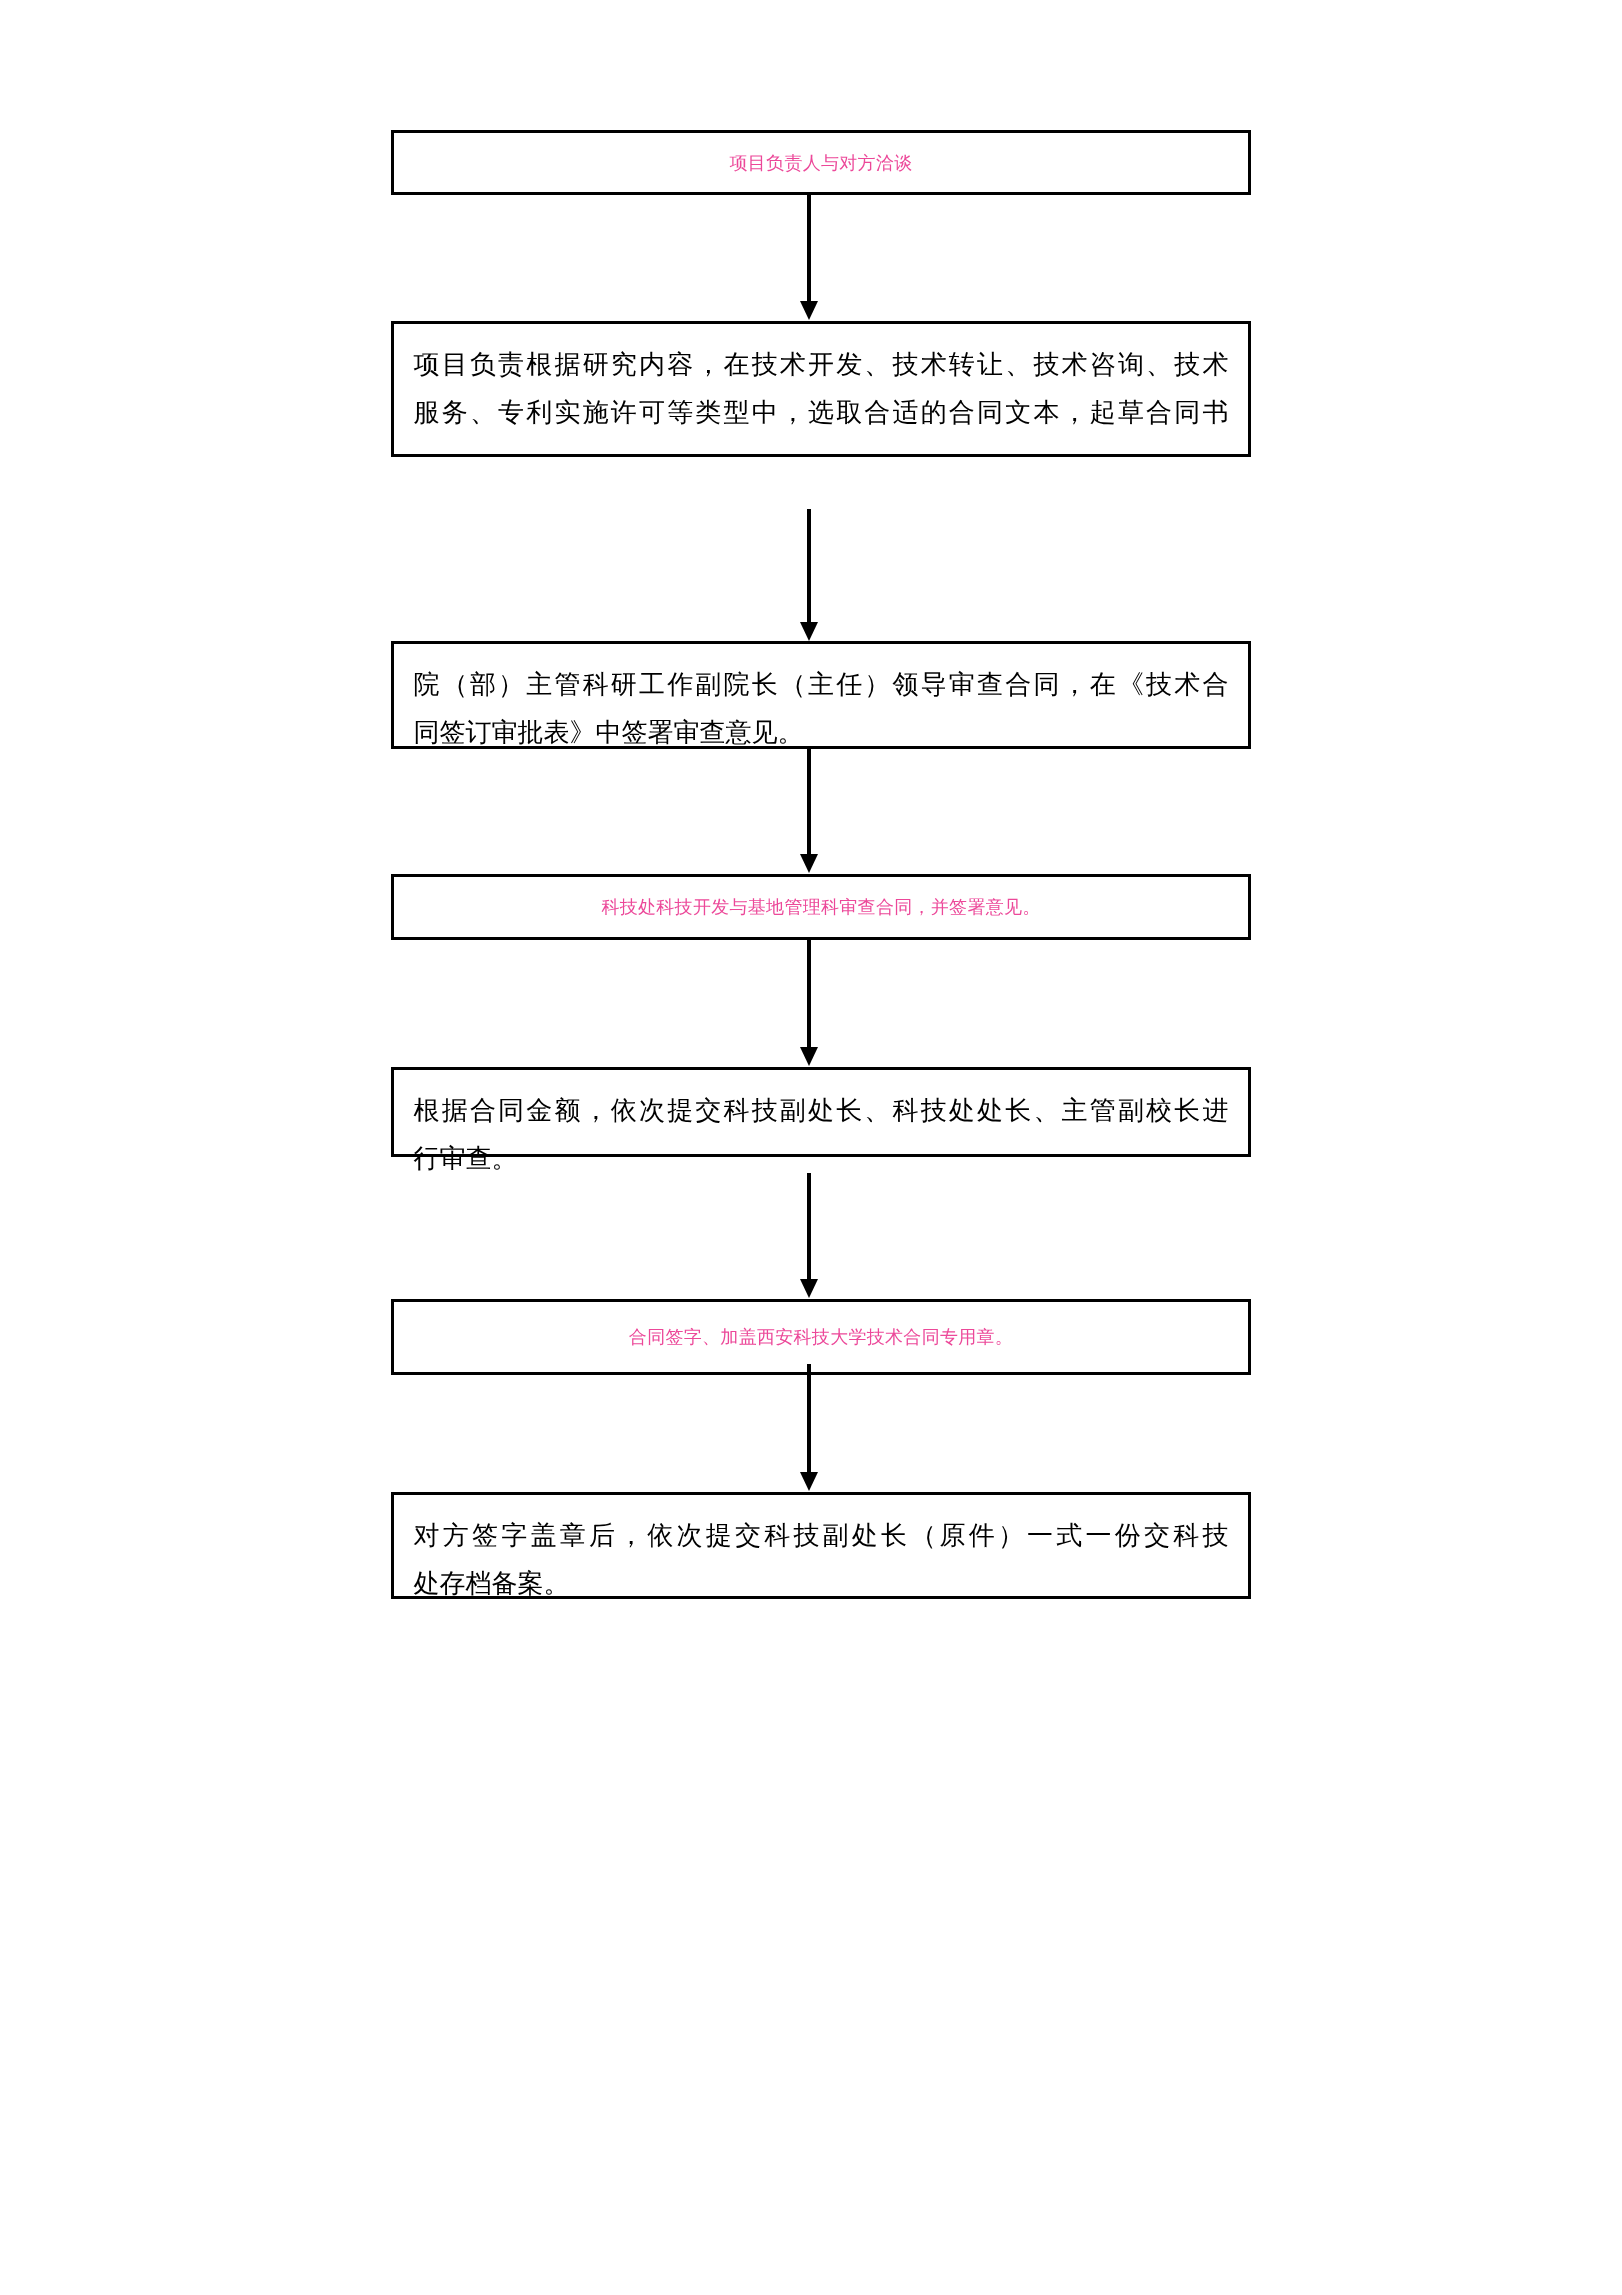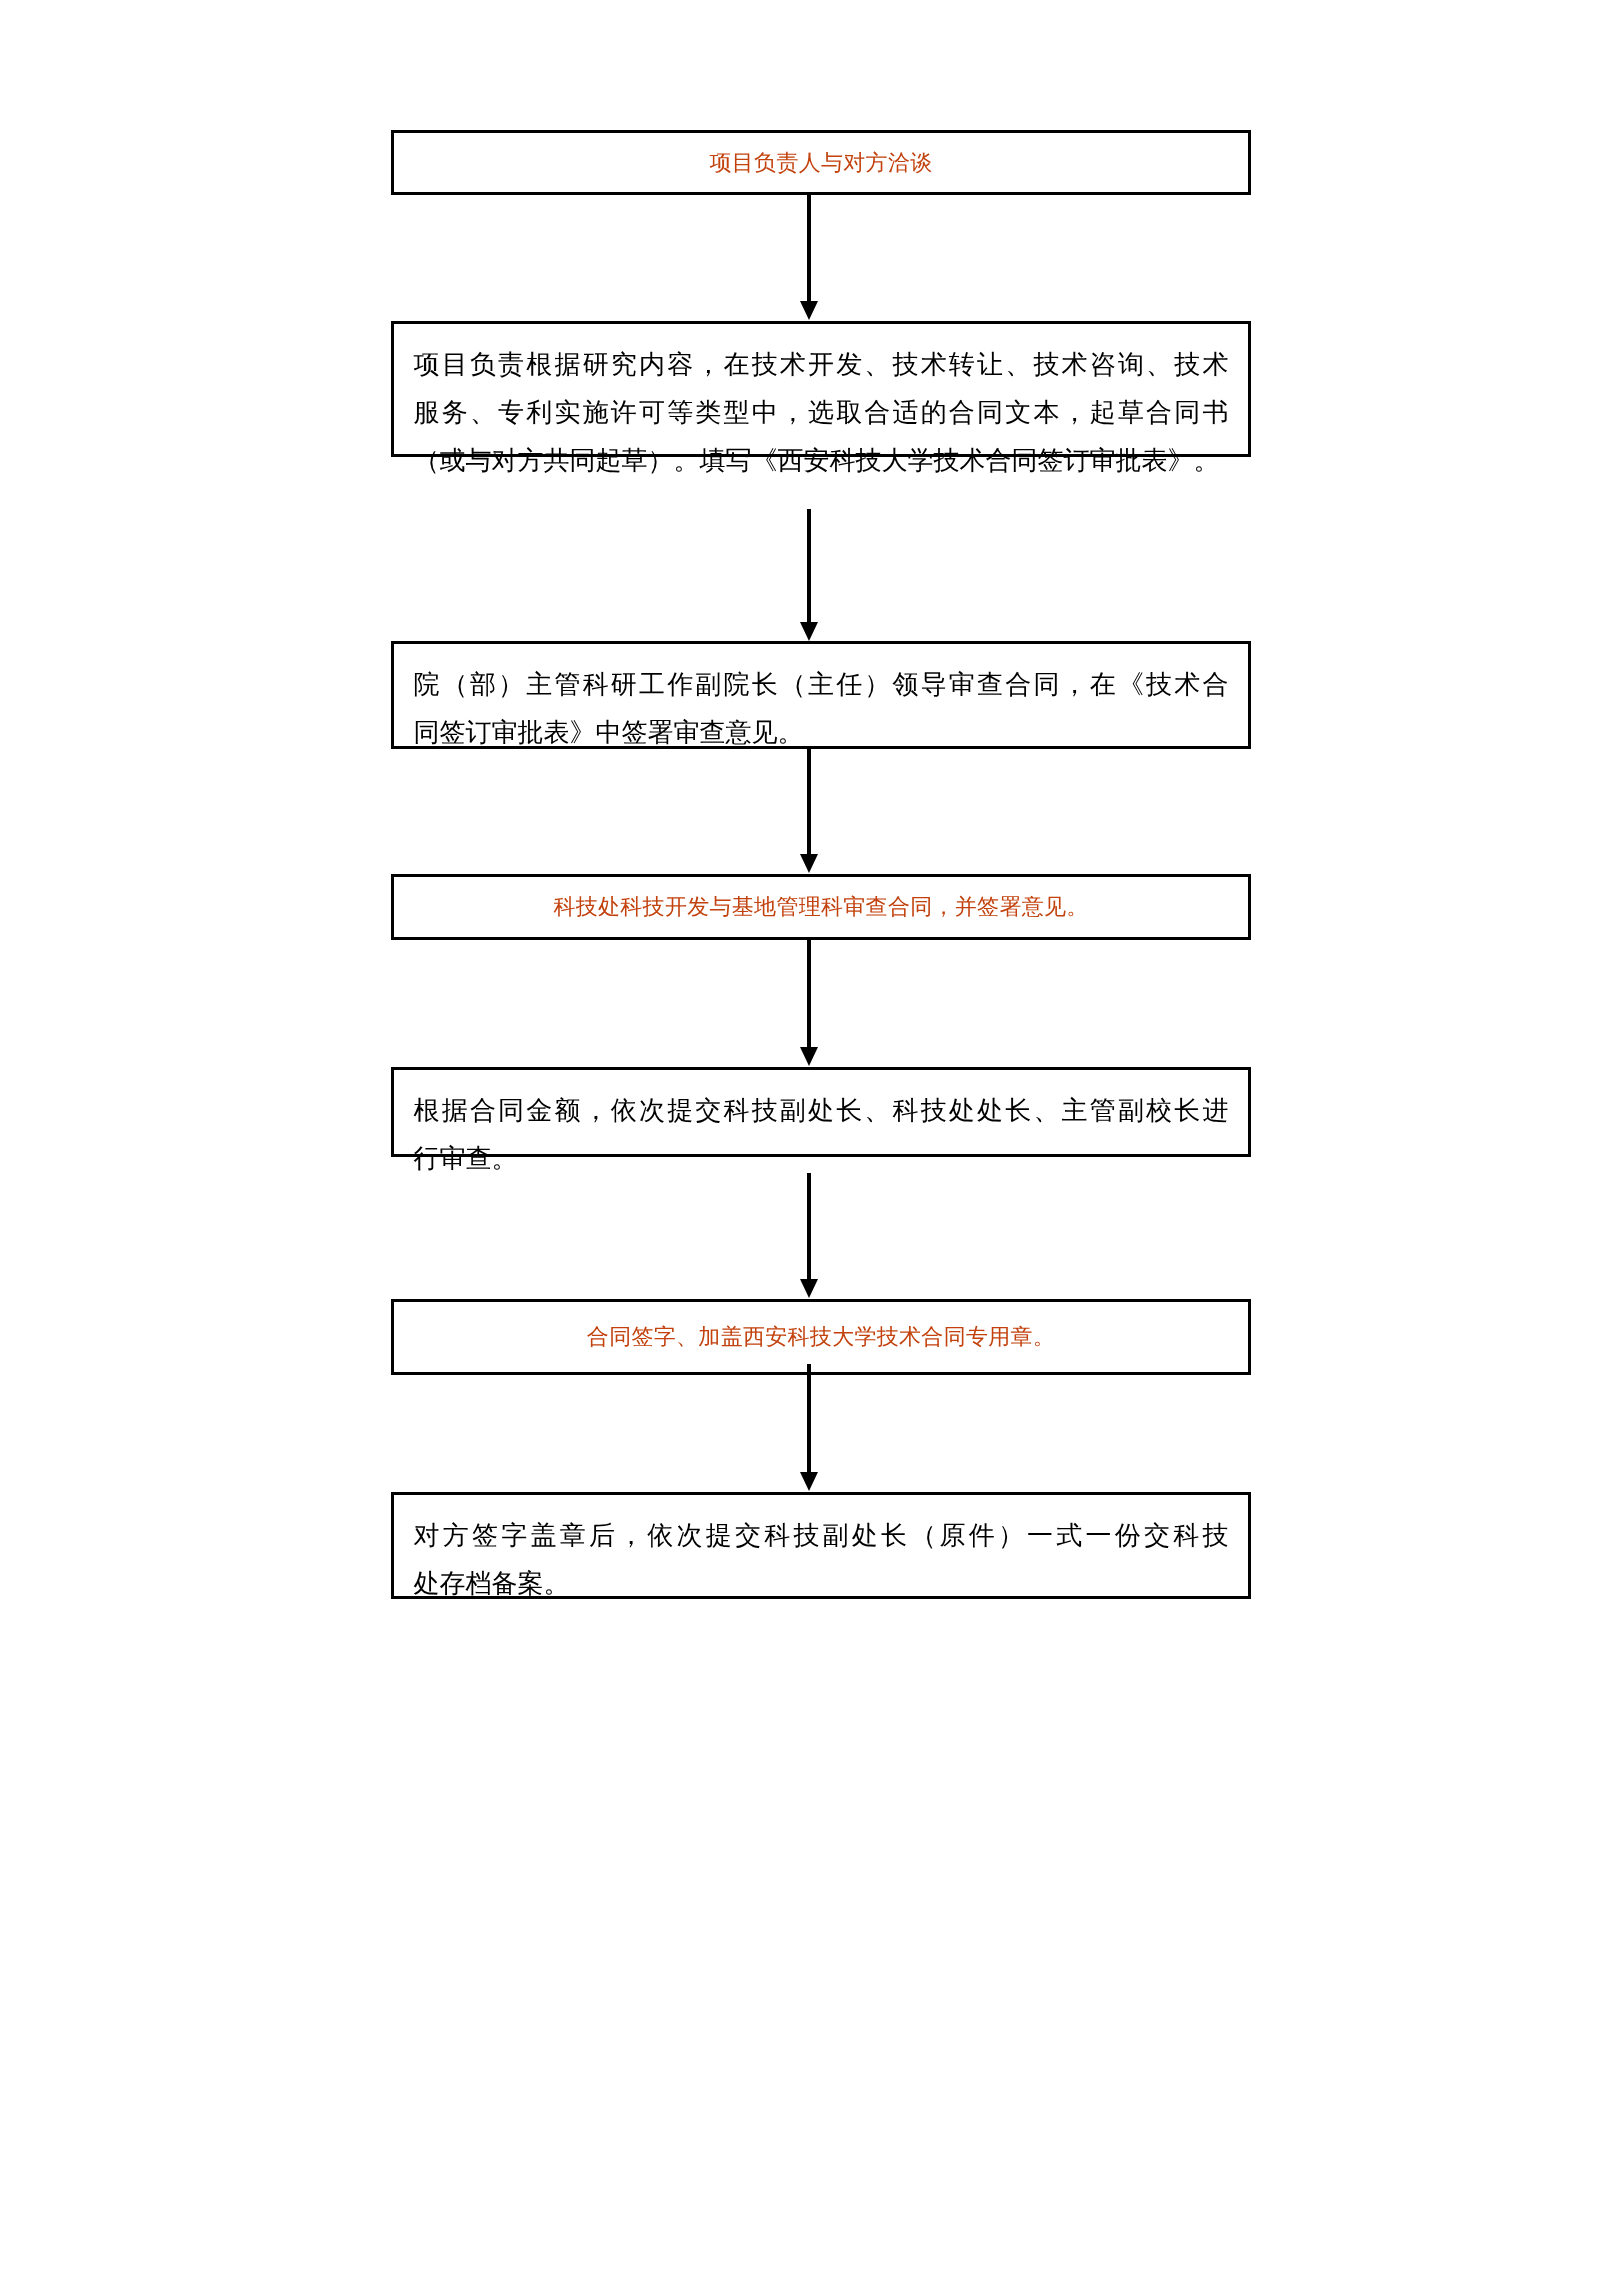--- a/index.html
+++ b/index.html
@@ -27,23 +27,23 @@
   .node {
     position: absolute;
     left: 391px;
     width: 860px;
     box-sizing: border-box;
     border: 3.3px solid #000000;
     background: #ffffff;
   }
 
   .node-text {
-    font-size: 22px;
+    font-size: 18px;
     line-height: 48px;
-    color: #c2410c;
+    color: #ec4899;
     letter-spacing: 0.3px;
   }
 
   
   .node.single {
     display: flex;
     align-items: center;
     justify-content: center;
   }
   .node.single .node-text {
@@ -104,21 +104,20 @@
   </div>
 
   <div class="arrow" style="top:194px; height:126px;">
     <div class="shaft" style="height:108px;"></div>
     <div class="head" style="top:107px;"></div>
   </div>
 
   <div class="node multi" style="top:321px; height:136px;">
     <div class="line justify">项目负责根据研究内容，在技术开发、技术转让、技术咨询、技术</div>
     <div class="line justify">服务、专利实施许可等类型中，选取合适的合同文本，起草合同书</div>
-    <div class="line left">（或与对方共同起草）。填写《西安科技大学技术合同签订审批表》。</div>
   </div>
 
   <div class="arrow" style="top:509px; height:132px;">
     <div class="shaft" style="height:114px;"></div>
     <div class="head" style="top:113px;"></div>
   </div>
 
   <div class="node multi" style="top:641px; height:108px;">
     <div class="line justify">院（部）主管科研工作副院长（主任）领导审查合同，在《技术合</div>
     <div class="line center">同签订审批表》中签署审查意见。</div>

